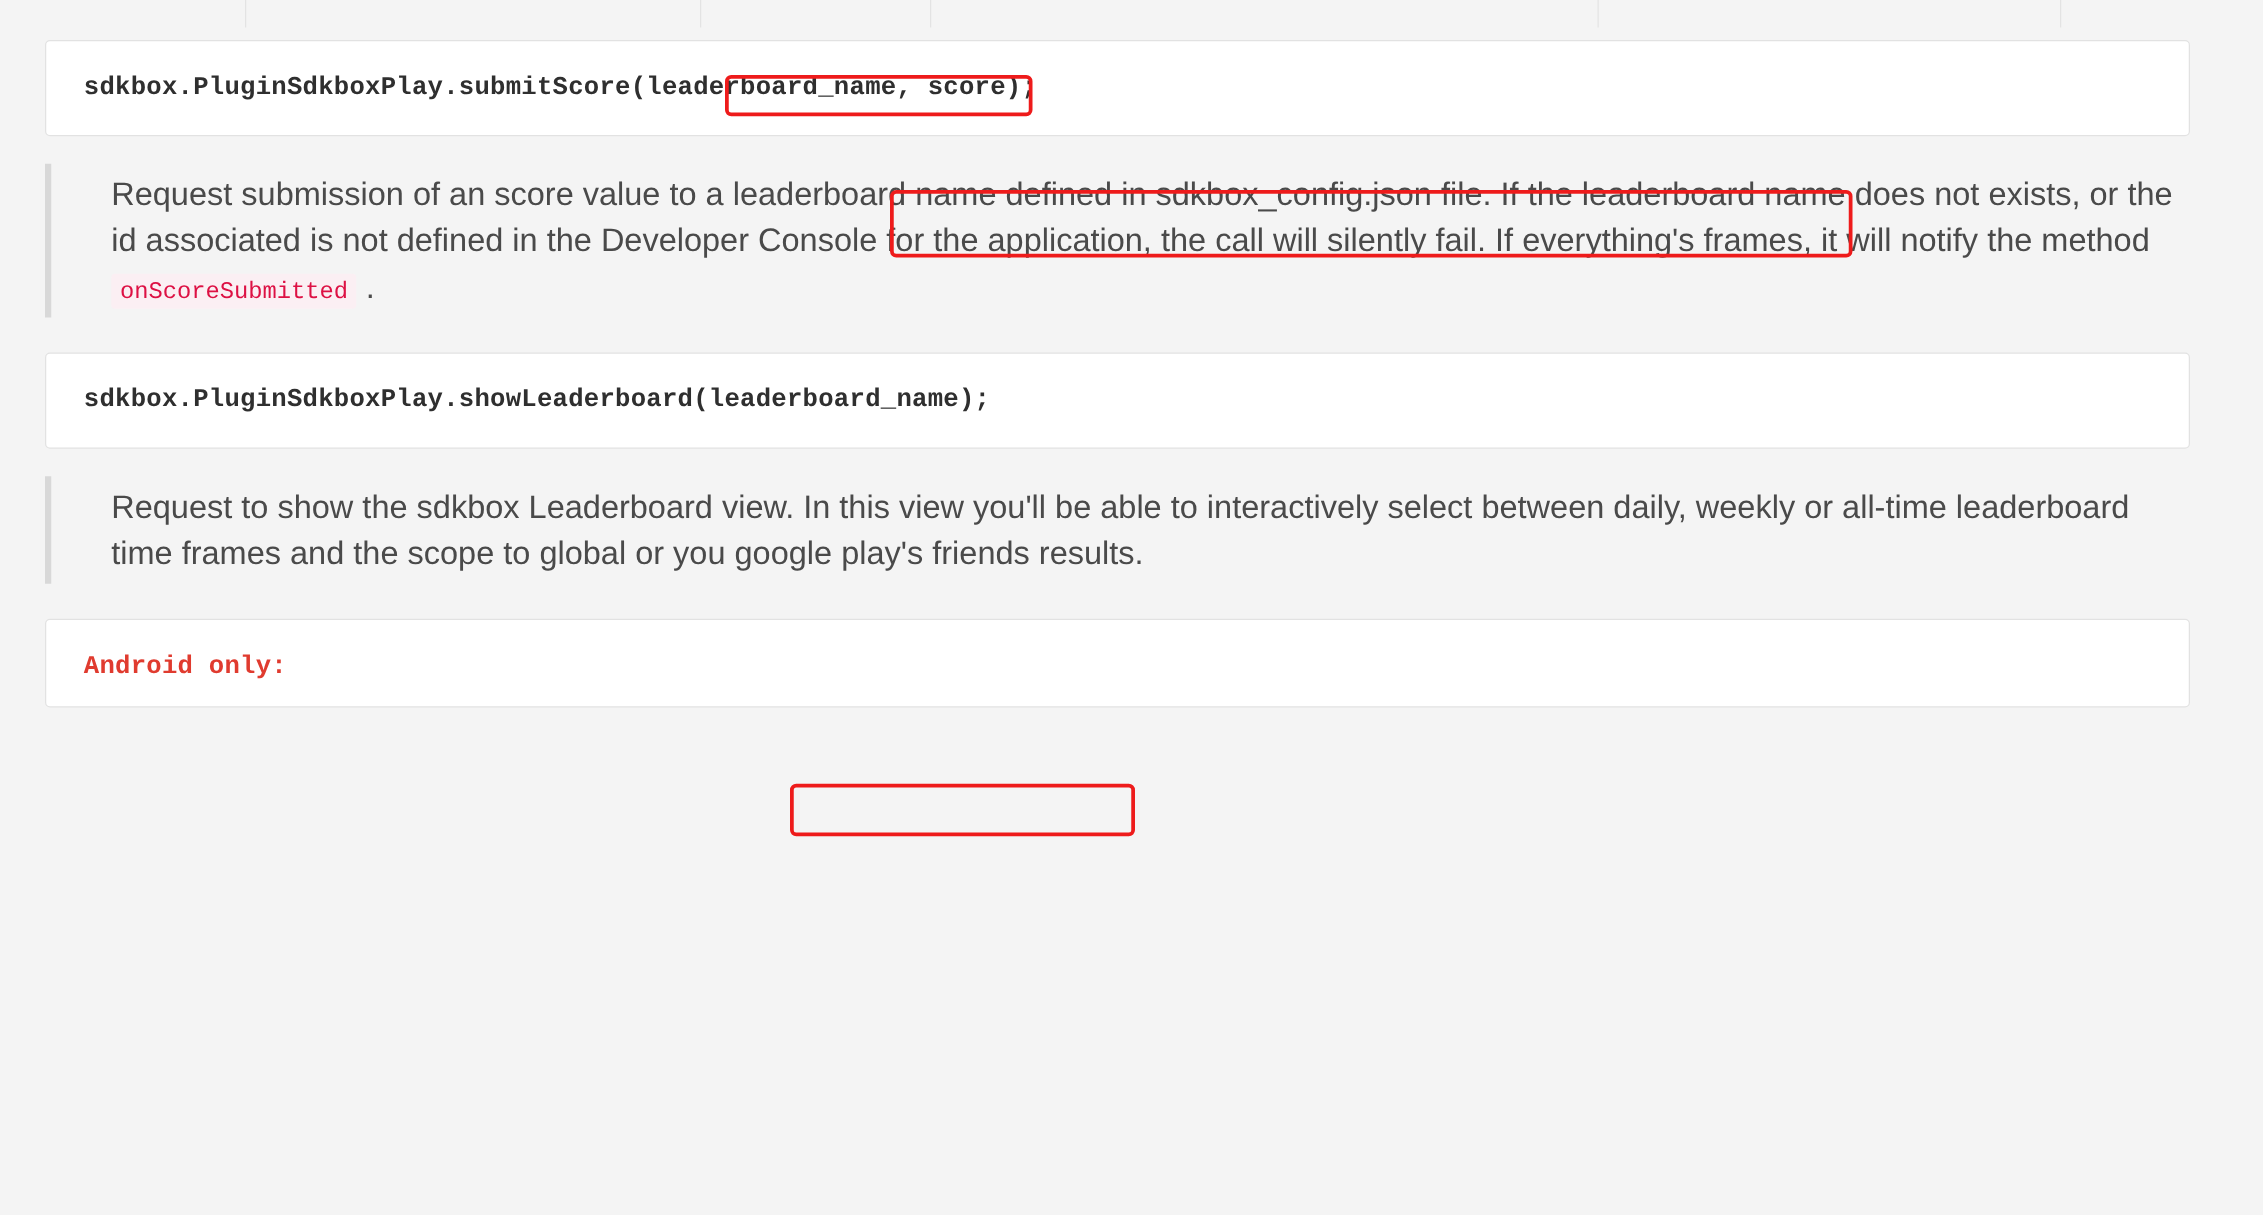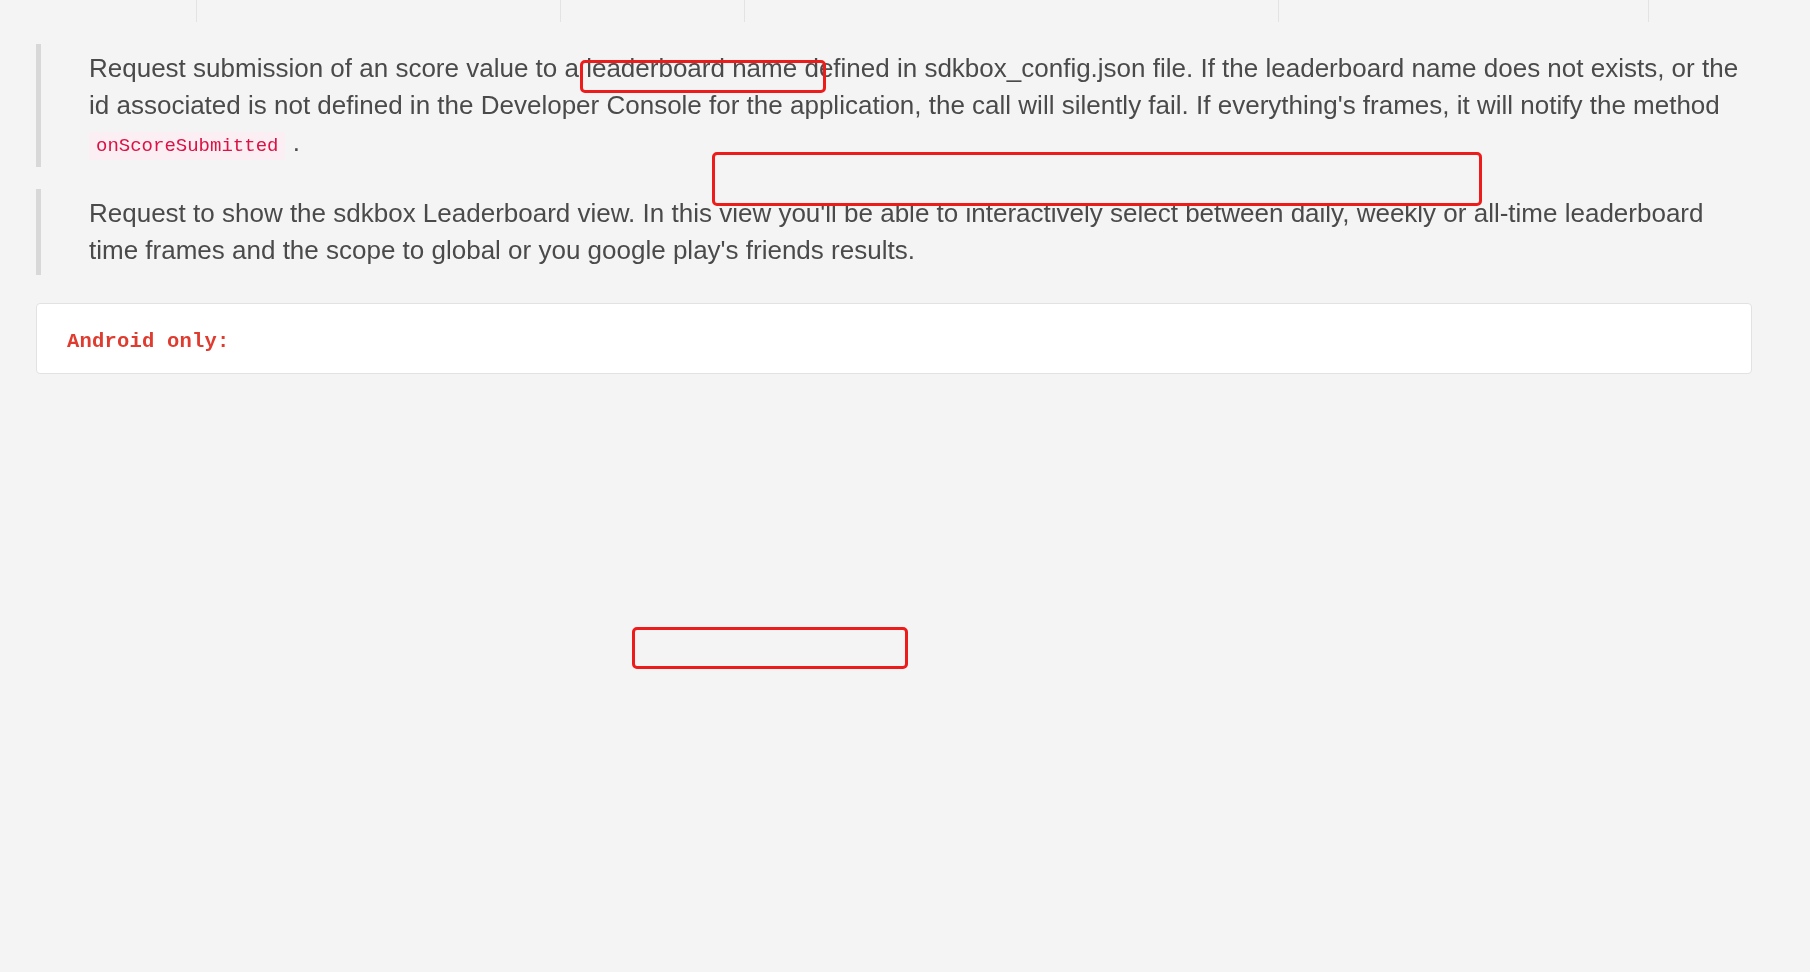--- a/index.html
+++ b/index.html
@@ -102,25 +102,31 @@
   <div class="top-rule">
     <span style="left:196px"></span>
     <span style="left:560px"></span>
     <span style="left:744px"></span>
     <span style="left:1278px"></span>
     <span style="left:1648px"></span>
   </div>
 
   <div class="content">
 
+    <div class="cb-wrap">
+      <pre class="code-block">sdkbox.PluginSdkboxPlay.submitScore(leaderboard_name, score);</pre>
+    </div>
 
     <blockquote class="quote"><span>Request submission of an score value to a leaderboard name defined in sdkbox_config.json file. If the leaderboard name does not exists, or the id associated is not defined in the Developer Console for the application, the call will silently fail. If everything's frames, it will notify the method </span><code>onScoreSubmitted</code><span> .</span></blockquote>
 
 
 
+    <div class="cb-wrap" style="margin-top:28px">
+      <pre class="code-block">sdkbox.PluginSdkboxPlay.showLeaderboard(leaderboard_name);</pre>
+    </div>
 
     <blockquote class="quote">Request to show the sdkbox Leaderboard view. In this view you'll be able to interactively select between daily, weekly or all-time leaderboard time frames and the scope to global or you google play's friends results.</blockquote>
 
     <div class="cb-wrap" style="margin-top:28px">
       <pre class="code-block android">Android only:</pre>
     </div>
 
   </div>
 
   <div class="annot" id="annot-leaderboard-name-arg"></div>

